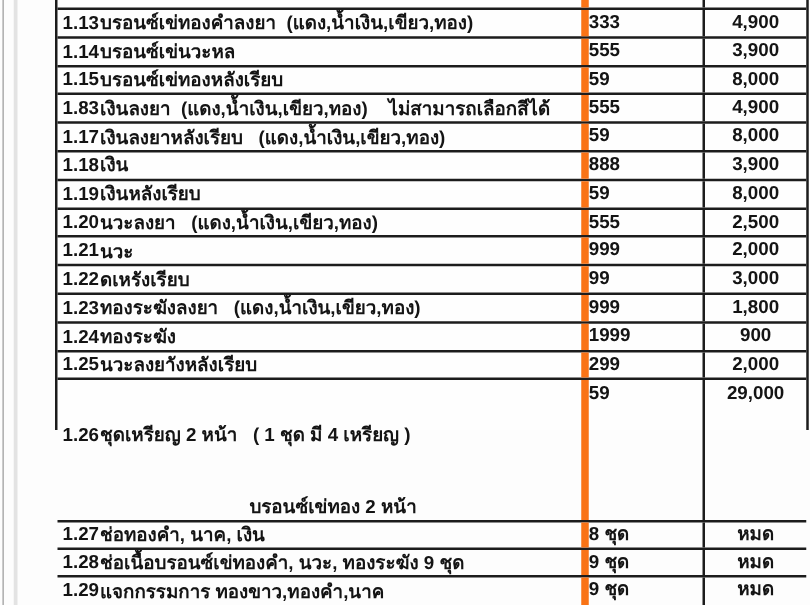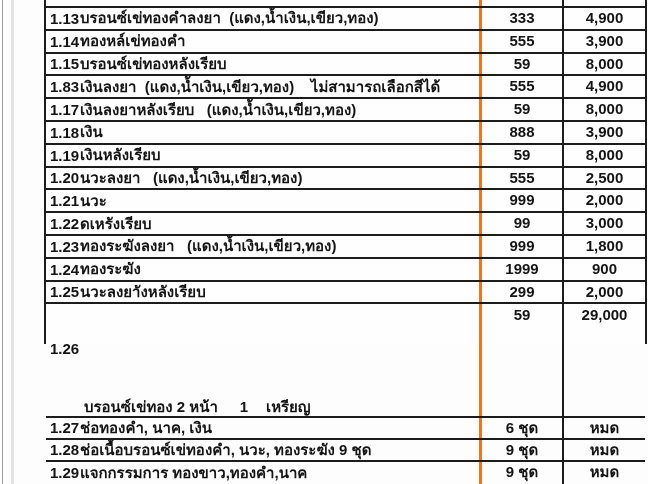--- a/index.html
+++ b/index.html
@@ -24,32 +24,32 @@
   }
   .row.filler{height:8px;}
   .row.r{height:22.8px;}
   .row.big{height:113.6px;}
   .row.rs{height:22px;}
   .row.last{border-bottom:none;}
 
   .cell{box-sizing:border-box;overflow:hidden;}
   .cell.desc{flex:1 1 auto;display:flex;align-items:center;white-space:pre;}
   .row.big .cell.desc{display:block;}
-  .cell.qty{flex:0 0 83px;border-left:3px solid #f97316;text-align:center;}
-  .cell.price{flex:0 0 83px;border-left:2px solid #1c1c1c;text-align:center;}
+  .cell.qty{flex:0 0 83px;border-left:6px solid #f97316;text-align:left;}
+  .cell.price{flex:0 0 83px;border-left:2px solid #1c1c1c;text-align:center;margin-left:14px;}
   .r .cell.qty,.r .cell.price{line-height:20.5px;}
   .rs .cell.qty,.rs .cell.price{line-height:20px;}
   .big .cell.qty,.big .cell.price{line-height:22.5px;}
 
   .no{display:inline-block;width:30px;padding-left:4px;flex:0 0 30px;}
   .dtext{white-space:pre;}
   body{font-size:15px;}
 
   .mainline{height:22.8px;line-height:21.5px;display:flex;align-items:flex-start;white-space:pre;}
-  .subrow{height:22.8px;line-height:21.5px;display:flex;align-items:center;padding-left:38px;white-space:pre;}
+  .subrow{height:22.8px;line-height:21.5px;display:flex;align-items:center;padding-left:38px;white-space:pre;flex-direction:column;}
   .sublabel{display:inline-block;width:150px;flex:0 0 150px;}
   .subqty{display:inline-block;width:20px;flex:0 0 20px;text-align:center;margin-right:12px;}
 </style>
 </head>
 <body>
 
 <div class="scan-line-dark"></div>
 <div class="scan-line-light"></div>
 
 <div class="price-table">
@@ -60,21 +60,21 @@
     <div class="cell price"></div>
   </div>
 
   <div class="row r">
     <div class="cell desc"><span class="no">1.13</span><span class="dtext">บรอนซ์เข่ทองคำลงยา  (แดง,น้ำเงิน,เขียว,ทอง)</span></div>
     <div class="cell qty">333</div>
     <div class="cell price">4,900</div>
   </div>
 
   <div class="row r">
-    <div class="cell desc"><span class="no">1.14</span><span class="dtext">ทองหล์เข่ทองคำ</span></div>
+    <div class="cell desc"><span class="no">1.14</span><span class="dtext">บรอนซ์เข่นวะหล</span></div>
     <div class="cell qty">555</div>
     <div class="cell price">3,900</div>
   </div>
 
   <div class="row r">
     <div class="cell desc"><span class="no">1.15</span><span class="dtext">บรอนซ์เข่ทองหลังเรียบ</span></div>
     <div class="cell qty">59</div>
     <div class="cell price">8,000</div>
   </div>
 
@@ -133,33 +133,33 @@
   </div>
 
   <div class="row r">
     <div class="cell desc"><span class="no">1.25</span><span class="dtext">นวะลงยาังหลังเรียบ</span></div>
     <div class="cell qty">299</div>
     <div class="cell price">2,000</div>
   </div>
 
   <div class="row big">
     <div class="cell desc">
-      <div class="mainline"><span class="no">1.26</span></div>
+      <div class="mainline"><span class="no">1.26</span><span class="dtext">ชุดเหรียญ 2 หน้า   ( 1 ชุด มี 4 เหรียญ )</span></div>
       <div class="subrow"><span class="sublabel">บรอนซ์เข่ทอง 2 หน้า</span><span class="subqty">1</span><span class="subunit">เหรียญ</span></div>
       
       
       
     </div>
     <div class="cell qty">59</div>
     <div class="cell price">29,000</div>
   </div>
 
   <div class="row rs">
     <div class="cell desc"><span class="no">1.27</span><span class="dtext">ช่อทองคำ, นาค, เงิน</span></div>
-    <div class="cell qty">6 ชุด</div>
+    <div class="cell qty">8 ชุด</div>
     <div class="cell price">หมด</div>
   </div>
 
   <div class="row rs">
     <div class="cell desc"><span class="no">1.28</span><span class="dtext">ช่อเนื้อบรอนซ์เข่ทองคำ, นวะ, ทองระฆัง 9 ชุด</span></div>
     <div class="cell qty">9 ชุด</div>
     <div class="cell price">หมด</div>
   </div>
 
   <div class="row rs last">

